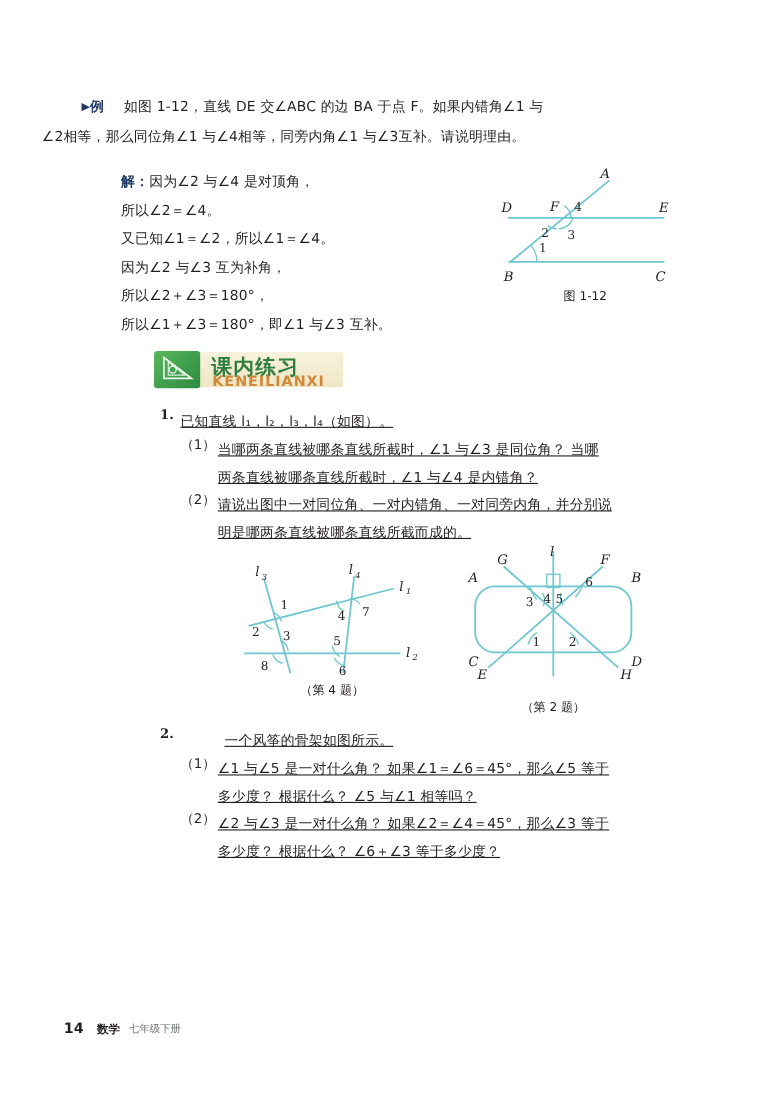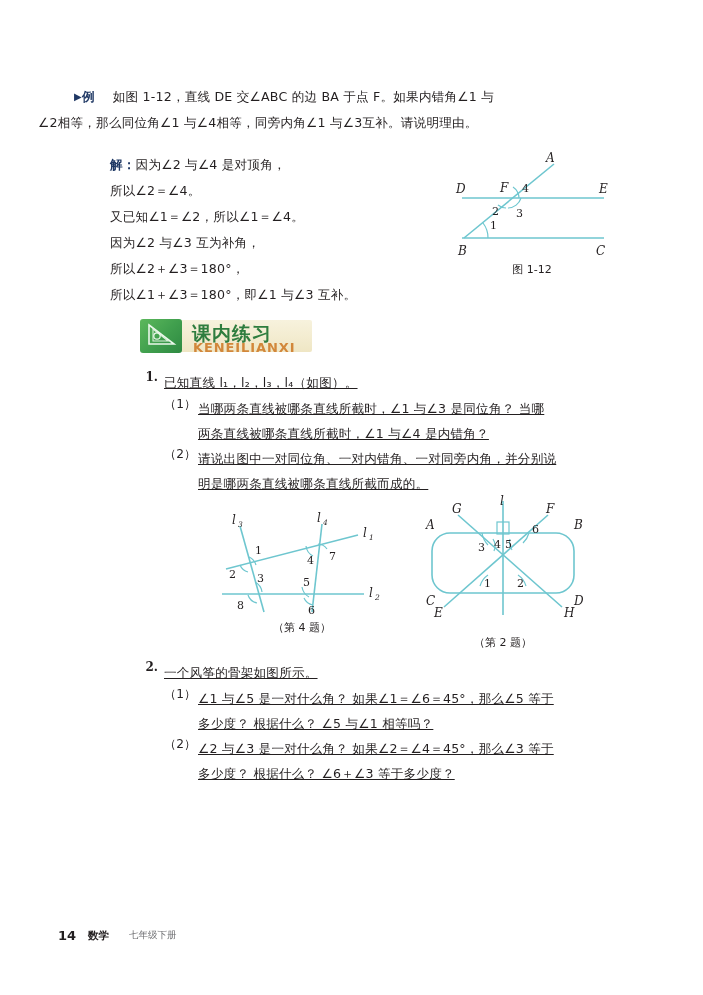--- a/index.html
+++ b/index.html
@@ -106,21 +106,21 @@
     vertical-align:middle;
   }
   .f-subj{
     font-family:"DejaVu Sans","Liberation Sans",sans-serif;
     font-size:10.5px; font-weight:bold; color:#231f20;
     margin-left:12px; vertical-align:middle;
   }
   .f-grade{
     font-family:Liberation Sans, sans-serif;
     font-size:9.5px; color:#6d6e71;
-    margin-left:20px; vertical-align:middle;
+    margin-left:8px; vertical-align:middle;
   }
   svg{display:block;}
   .dline{stroke:#6ec6cf; stroke-width:1.6; fill:none;}
   .darc{stroke:#6ec6cf; stroke-width:1.2; fill:none;}
   .dnum{font-family:"DejaVu Serif","Liberation Serif",serif; font-size:11px; fill:#231f20;}
   .dlbl{font-family:"DejaVu Serif","Liberation Serif",serif; font-style:italic; font-size:12px; fill:#231f20;}
   .dsub{font-family:"DejaVu Serif","Liberation Serif",serif; font-style:italic; font-size:7.5px; fill:#231f20;}
 </style>
 </head>
 <body>
@@ -294,21 +294,21 @@
       <text class="dnum" x="96" y="53">4</text>
       <text class="dnum" x="107" y="53">5</text>
       <text class="dnum" x="134" y="38">6</text>
     </svg>
     <div class="cap fig-caption">（第 2 题）</div>
   </div>
 
   <div class="ex-item" style="left:140px; top:660px;">
     <div class="ex-num cn">2.</div>
     <div class="ex-stem">
-      <div class="body-text cn" style="line-height:25px;">一个风筝的骨架如图所示。</div>
+      <div class="body-text cn" style="line-height:25px;margin-left:40px;">一个风筝的骨架如图所示。</div>
 
       <div class="sub-item" style="margin-top:1px;">
         <span class="sub-lbl cn">（1）</span>
         <span class="body-text cn sub-txt">∠1 与∠5 是一对什么角？ 如果∠1＝∠6＝45°，那么∠5 等于</span>
         <span class="body-text cn sub-txt">多少度？ 根据什么？ ∠5 与∠1 相等吗？</span>
       </div>
 
       <div class="sub-item">
         <span class="sub-lbl cn">（2）</span>
         <span class="body-text cn sub-txt">∠2 与∠3 是一对什么角？ 如果∠2＝∠4＝45°，那么∠3 等于</span>

